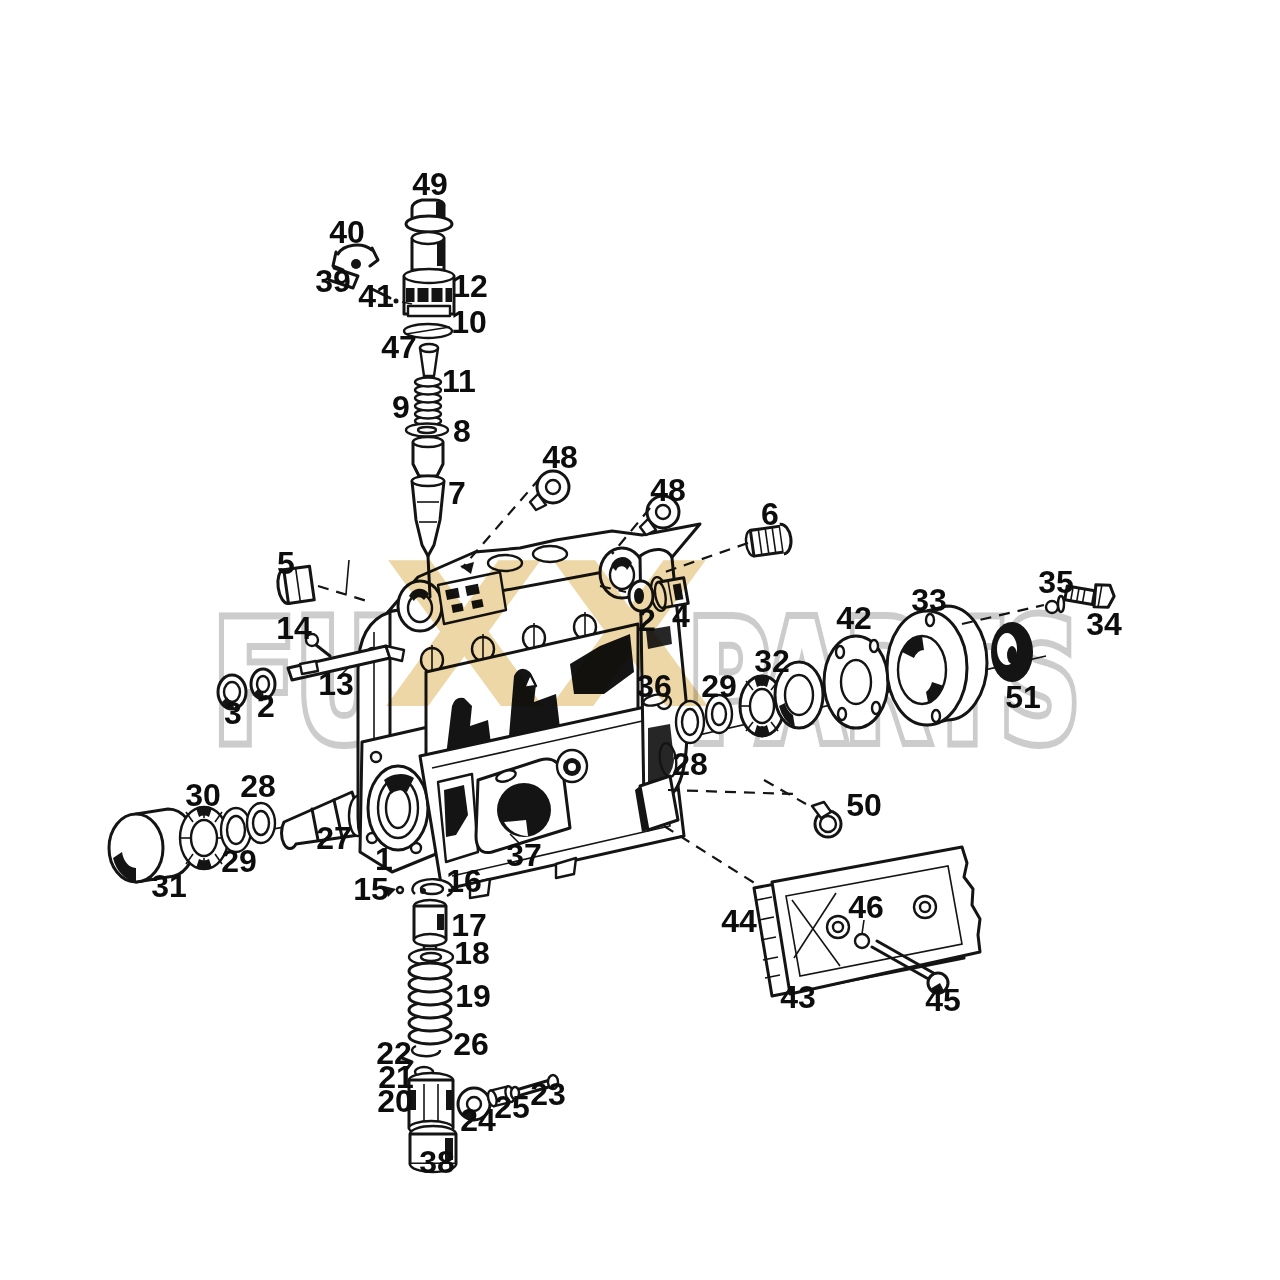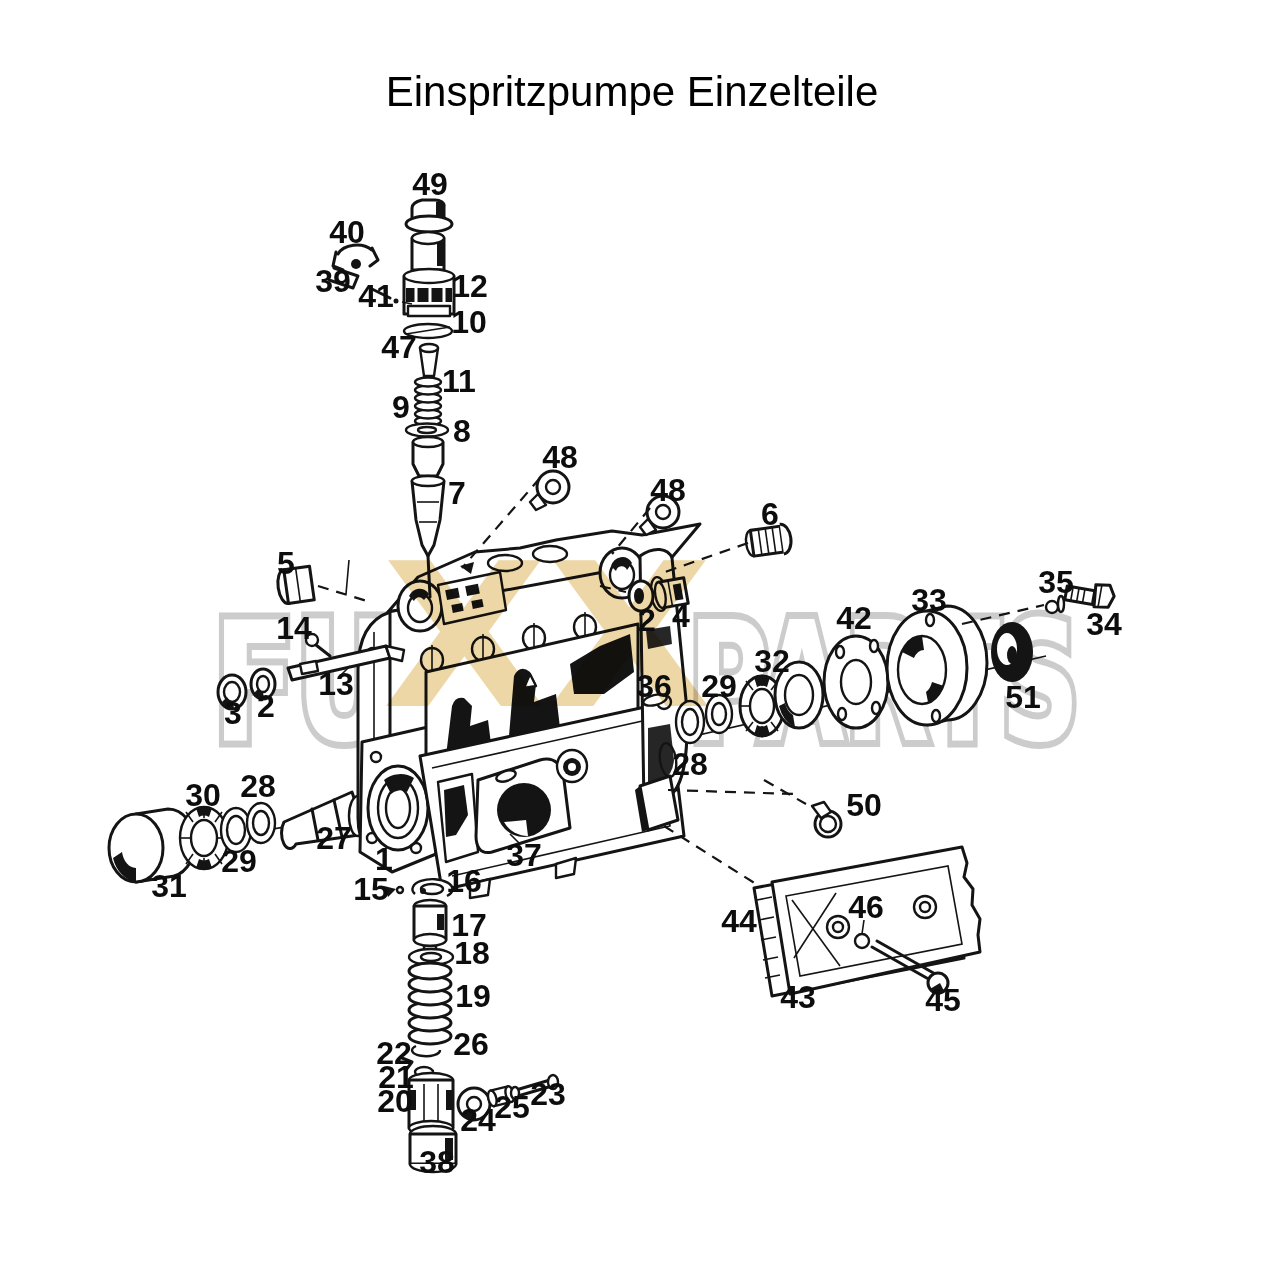--- a/index.html
+++ b/index.html
@@ -17,21 +17,20 @@
   .lw2{stroke:#141414;stroke-width:2.4;fill:#ffffff;stroke-linejoin:round;}
   .blk{fill:#141414;stroke:none;}
   .dash{stroke:#141414;stroke-width:2.2;fill:none;stroke-dasharray:11 8;}
   #labels text{font-family:"Liberation Sans","DejaVu Sans",sans-serif;font-weight:700;
                font-size:32px;fill:#0d0d0d;text-anchor:middle;}
 </style>
 </head>
 <body>
 
 <div id="page">
-  <div id="title">Einspritzpumpe Einzelteile</div>
 
   <svg width="1280" height="1280" viewBox="0 0 1280 1280">
 
     <g>
       <text class="wm-letter" x="213" y="740" font-size="165" textLength="180" lengthAdjust="spacingAndGlyphs">FU</text>
       <text class="wm-letter" x="688" y="740" font-size="165" textLength="392" lengthAdjust="spacingAndGlyphs">PARTS</text>
     </g>
 
     <line class="lnthin" x1="112" y1="854" x2="420" y2="806"></line>
     <line class="lnthin" x1="668" y1="742" x2="1046" y2="656"></line>

